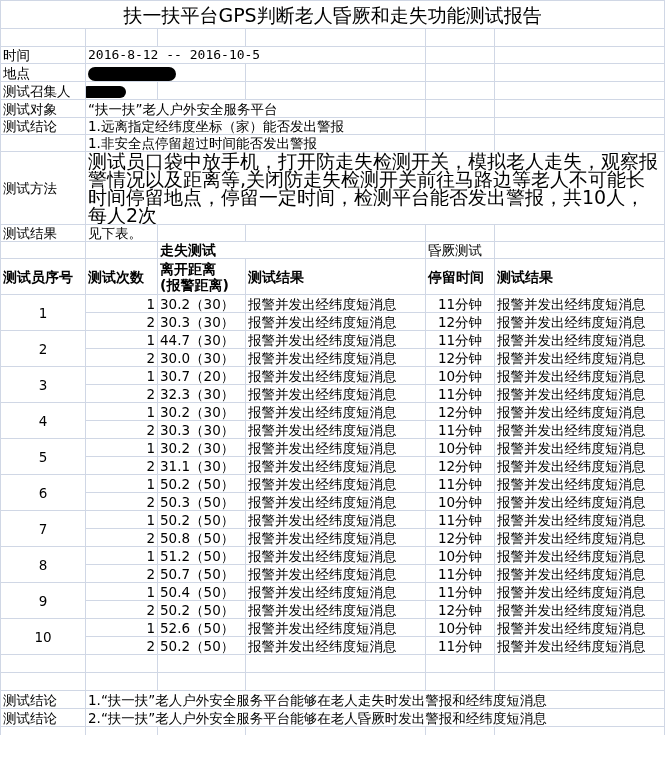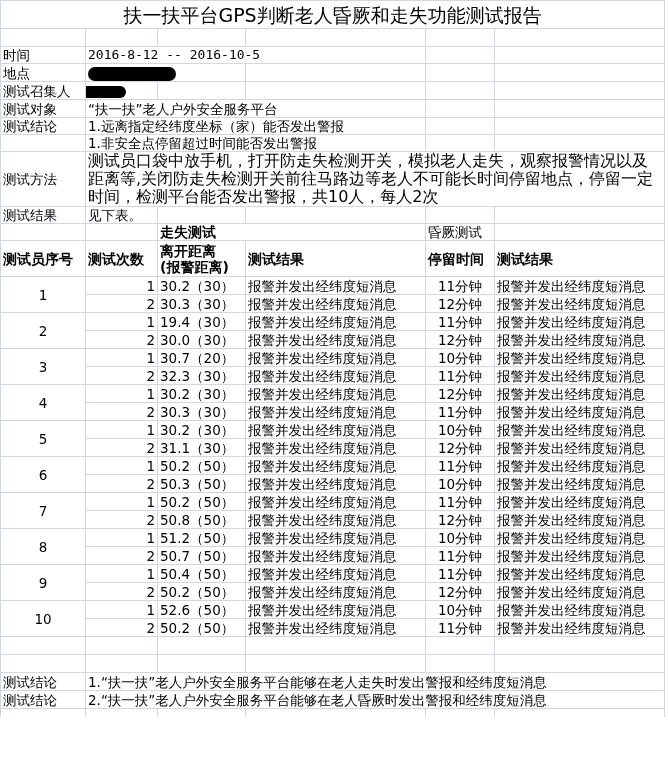--- a/index.html
+++ b/index.html
@@ -78,21 +78,21 @@
           <td></td>
     </tr>
     <tr class="r17">
       <td></td>
       <td colspan="3">1.非安全点停留超过时间能否发出警报</td>
       <td></td>
           <td></td>
     </tr>
     <tr style="height:53px;">
       <td>测试方法</td>
-      <td colspan="5" class="wrap" style="font-size:16px;">测试员口袋中放手机，打开防走失检测开关，模拟老人走失，观察报警情况以及距离等,关闭防走失检测开关前往马路边等老人不可能长时间停留地点，停留一定时间，检测平台能否发出警报，共10人，每人2次</td>
+      <td colspan="5" class="wrap" style="font-size:19px;">测试员口袋中放手机，打开防走失检测开关，模拟老人走失，观察报警情况以及距离等,关闭防走失检测开关前往马路边等老人不可能长时间停留地点，停留一定时间，检测平台能否发出警报，共10人，每人2次</td>
     </tr>
     <tr class="r17">
       <td>测试结果</td>
       <td>见下表。</td>
       <td></td>
           <td></td>
           <td></td>
           <td></td>
     </tr>
     <tr class="r17">
@@ -124,21 +124,21 @@
         <tr class="r18">
           <td class="right">2</td>
           <td>30.3（30）</td>
           <td>报警并发出经纬度短消息</td>
           <td class="center">12分钟</td>
           <td>报警并发出经纬度短消息</td>
         </tr>
         <tr class="r18">
           <td rowspan="2" class="center">2</td>
           <td class="right">1</td>
-          <td>19.4（30）</td>
+          <td>44.7（30）</td>
           <td>报警并发出经纬度短消息</td>
           <td class="center">11分钟</td>
           <td>报警并发出经纬度短消息</td>
         </tr>
         <tr class="r18">
           <td class="right">2</td>
           <td>30.0（30）</td>
           <td>报警并发出经纬度短消息</td>
           <td class="center">12分钟</td>
           <td>报警并发出经纬度短消息</td>

